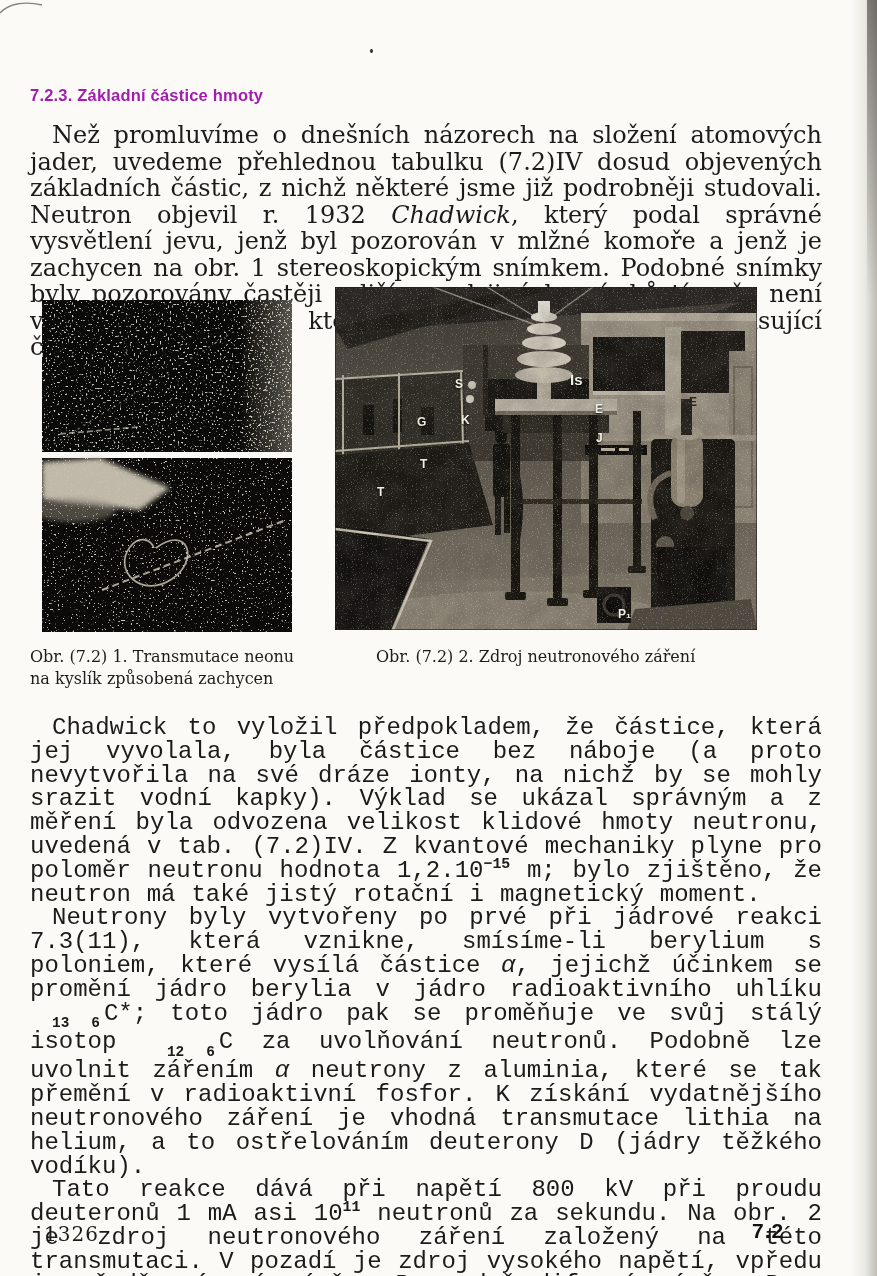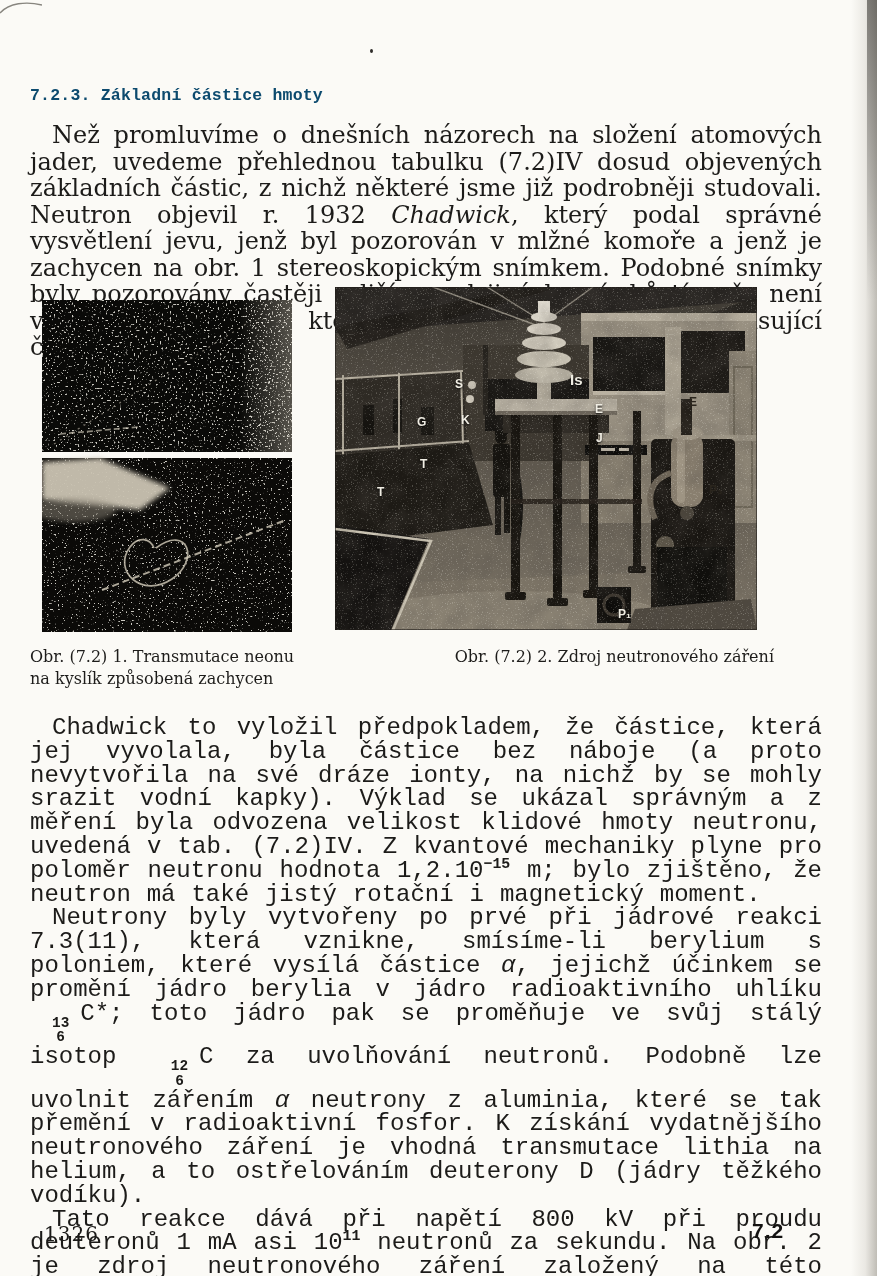--- a/index.html
+++ b/index.html
@@ -4,47 +4,47 @@
 <style>
   * { margin:0; padding:0; box-sizing:border-box; }
   html,body { background:#d8d6d2; }
   .page {
     position:relative; width:877px; height:1276px; margin:0 auto;
     background:#fbfaf6; overflow:hidden;
     font-family:"DejaVu Serif", serif; color:#1c1b19;
   }
   .heading {
     position:absolute; left:30px; top:86px;
-    font-family:Liberation Mono, monospace; font-weight:bold;
-    font-size:16.5px; letter-spacing:0.2px; color:#0c4a6e;
+    font-family:Liberation Sans, sans-serif; font-weight:bold;
+    font-size:16.5px; letter-spacing:0.2px; color:#a21caf;
   }
   .para { font-size:24px; text-align:justify; word-spacing:1.5px; }
   .para-top {
     position:absolute; left:30px; top:122px; width:792px;
     line-height:26.5px; text-indent:22px;
   }
   .body-lower { position:absolute; left:30px; top:716px; width:792px; }
   .body-lower p { text-indent:22px; line-height:23.8px;font-family:Liberation Mono, monospace; }
   .it  { font-style:italic; }
   .bit { font-style:italic; font-weight:bold; }
   sup { font-size:0.62em; font-weight:bold; line-height:0; }
   sub { font-size:0.62em; line-height:0; }
   .stack {
-    display:inline-flex; flex-direction:column; font-size:0.6em;
+    display:inline-flex; flex-direction:row; font-size:0.6em;
     font-weight:bold; line-height:1.02; vertical-align:-0.5em;
-    margin-right:11px; text-align:center;
+    margin-right:4px; text-align:right;
   }
   .stack span { display:block; }
 
   .figure { position:absolute; }
   .fig1 { left:42px; top:300px; width:250px; height:332px; }
   .fig2 { left:335px; top:287px; width:422px; height:343px; }
   .fig-caption { position:absolute; font-size:16px; line-height:22px; color:#1d1c1a; }
   .cap1 { left:30px; top:646px; width:310px; }
-  .cap2 { left:384px; top:646px; width:390px;text-align:right; }
+  .cap2 { left:376px; top:646px; width:390px; }
 
   .photo-labels span {
     position:absolute; font-family:"Liberation Sans", sans-serif;
     font-weight:bold; font-size:12px; color:#f0ede3;
     text-shadow:0 1px 2px rgba(0,0,0,0.9); pointer-events:none;
   }
   .photo-labels .lab-dark { color:#2a251d; text-shadow:none; }
   .photo-labels .lab-big { font-size:15px; }
 
   .footer-left  { position:absolute; left:44px;  top:1222px; font-size:20px; letter-spacing:1px;text-align:right; }

